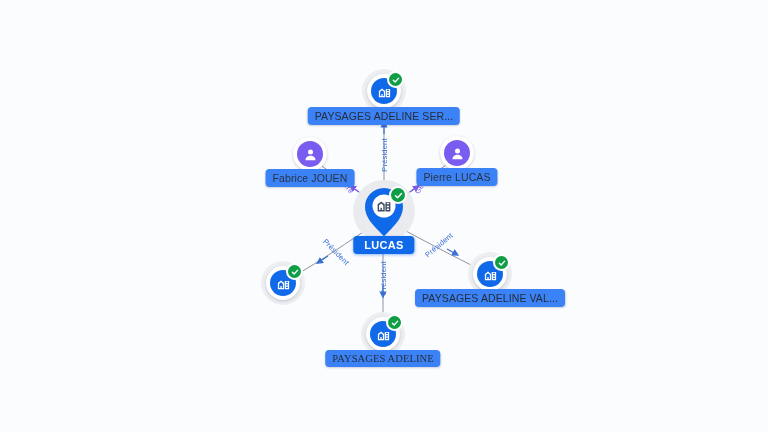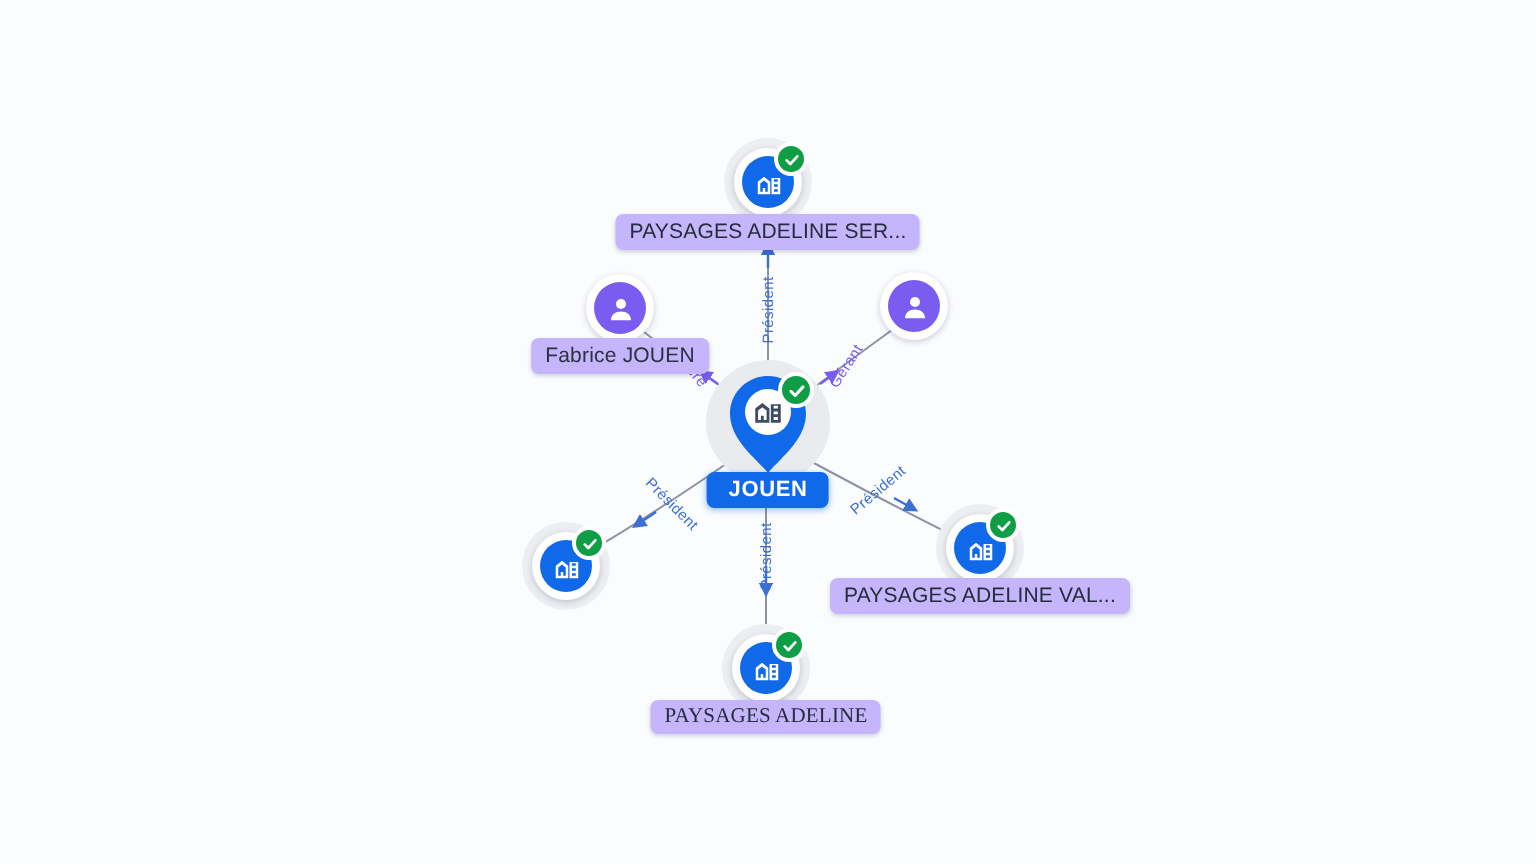--- a/index.html
+++ b/index.html
@@ -62,21 +62,21 @@
   .pin .pinsvg{position:absolute;left:0;top:0;}
   .pin .glyph{
     position:absolute;left:50%;top:19px;transform:translate(-50%,-50%);
     width:19px;height:19px;display:flex;align-items:center;justify-content:center;
   }
   .pin .badge{right:-1px;top:0px;width:14px;height:14px;}
 
   
   .label{
     position:absolute;transform:translate(-50%,0);
-    background:#c4b5fd;
+    background:#3b82f6;
     border-radius:4px;
     box-shadow:0 1px 2px rgba(30,40,70,.20);
     padding:3px 7px;
     font-size:10.5px;
     color:#262c39;
     white-space:nowrap;
     letter-spacing:.1px;
   }
   .label.person-label{color:#2b3240;}
   .label.center-label{
@@ -176,20 +176,21 @@
   <div class="node person" style="left:457px;top:153px;">
     <div class="disc">
       <div class="inner">
         <svg width="15" height="15" viewBox="0 0 24 24" fill="#ffffff">
           <circle cx="12" cy="8" r="4"></circle>
           <path d="M4 21c0-4.4 3.6-7 8-7s8 2.6 8 7H4z"></path>
         </svg>
       </div>
     </div>
   </div>
+  <div class="label person-label" style="left:457px;top:168px;">Pierre LUCAS</div>
 
   <div class="node company" style="left:283px;top:283px;">
     <div class="halo"></div>
     <div class="disc">
       <div class="inner">
         <svg width="15" height="15" viewBox="0 0 24 24" fill="#ffffff">
           <path d="M3 21V11l5-4 5 4v10H3zm2-2h2v-3h2v3h2v-6.6l-3-2.4-3 2.4V19z"></path>
           <path d="M14 21V8h7v13h-7zm2-2h3v-2h-3v2zm0-4h3v-2h-3v2zm0-4h3V9h-3v2z"></path>
         </svg>
       </div>
@@ -252,15 +253,15 @@
           <path d="M14 21V8h7v13h-7zm2-2h3v-2h-3v2zm0-4h3v-2h-3v2zm0-4h3V9h-3v2z"></path>
         </svg>
       </div>
       <div class="badge">
         <svg width="9" height="9" viewBox="0 0 24 24" fill="none" stroke="#ffffff" stroke-width="4" stroke-linecap="round" stroke-linejoin="round">
           <path d="M4 12.5 L9.5 18 L20 6.5"></path>
         </svg>
       </div>
     </div>
   </div>
-  <div class="label center-label" style="left:384px;top:236px;">JOUEN</div>
+  <div class="label center-label" style="left:384px;top:236px;">LUCAS</div>
 
 </div>
 
 </body></html>

